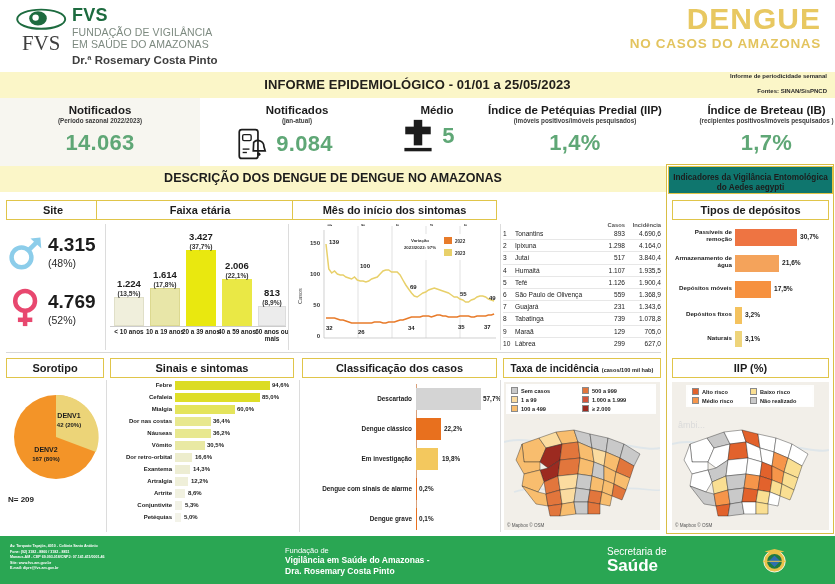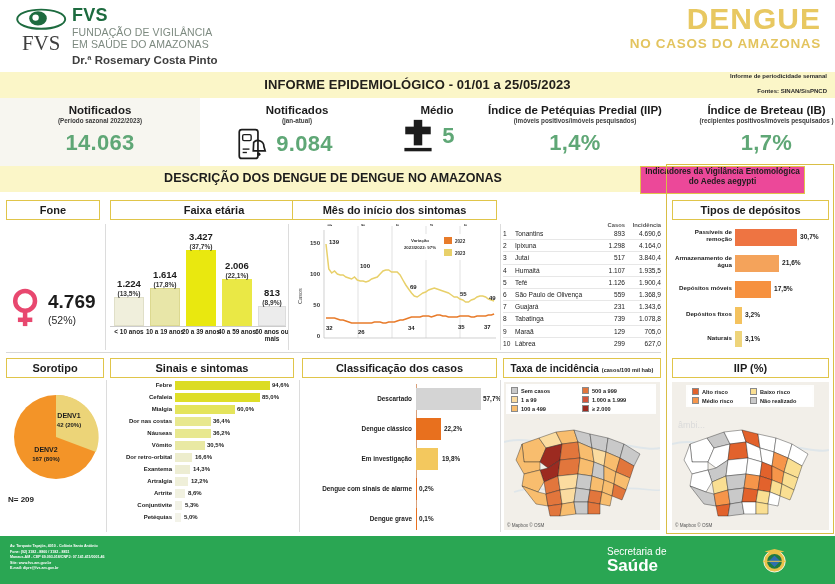--- a/index.html
+++ b/index.html
@@ -75,23 +75,23 @@
     position: absolute; left: 0; top: 166px; width: 666px; height: 26px;
     background: #fbf6c8;
   }
   .desc-bar .t {
     position: absolute; left: 0; right: 0; top: 5px; text-align: center;
     font-size: 12.5px; font-weight: bold; color: #1c1c1c;
   }
 
   
   .ento-head {
-    position: absolute; left: 640px; top: 166px; width: 165px; height: 28px;
-    border: 1.4px solid #e0c54a; background: #ec4899;
-    display: flex; align-items: flex-start; justify-content: center; text-align: center;
+    position: absolute; left: 668px; top: 166px; width: 165px; height: 28px;
+    border: 1.4px solid #e0c54a; background: #0f766e;
+    display: flex; align-items: flex-end; justify-content: center; text-align: center;
   }
   .ento-head span { font-size: 8.2px; font-weight: bold; color: #1c1c1c; line-height: 1.25; padding: 0 4px;}
 
   
   .ptitle {
     position: absolute; border: 1.3px solid #e0c54a; background: #ffffff;
     display: flex; align-items: center; justify-content: center;
   }
   .ptitle span { font-size: 11px; font-weight: bold; color: #1c1c1c; }
   .ptitle.small span { font-size: 10px; }
@@ -216,33 +216,44 @@
   </div>
 
   <div class="desc-bar">
     <div class="t">DESCRIÇÃO DOS DENGUE DE DENGUE NO AMAZONAS</div>
   </div>
   <div class="ento-head">
     <span>Indicadores da Vigilância Entomológica do Aedes aegypti</span>
   </div>
 
   <div class="ptitle" style="left:6px; top:200px; width:94px; height:20px;">
-    <span>Fone</span>
-  </div>
-  <div class="ptitle" style="left:110px; top:200px; width:208px; height:20px;align-items:center;">
+    <span>Site</span>
+  </div>
+  <div class="ptitle" style="left:96px; top:200px; width:208px; height:20px;align-items:center;">
     <span>Faixa etária</span>
   </div>
   <div class="ptitle" style="left:292px; top:200px; width:205px; height:20px;">
     <span>Mês do início dos sintomas</span>
   </div>
   <div class="ptitle" style="left:672px; top:200px; width:157px; height:20px;">
     <span>Tipos de depósitos</span>
   </div>
 
   <div class="panel" style="left:6px; top:226px; width:96px; height:120px;">
+    <div class="sexo-row" style="left:2px; top:6px;">
+      <svg width="36" height="40" viewBox="0 0 40 44">
+        <circle cx="15" cy="28" r="11" fill="none" stroke="#8ccdea" stroke-width="5"></circle>
+        <line x1="23" y1="20" x2="34" y2="9" stroke="#8ccdea" stroke-width="5"></line>
+        <polygon points="36,6 37,18 25,7" fill="#8ccdea"></polygon>
+      </svg>
+      <div style="margin-left:4px">
+        <div class="sexo-num">4.315</div>
+        <div class="sexo-pct">(48%)</div>
+      </div>
+    </div>
     <div class="sexo-row" style="left:2px; top:62px;">
       <svg width="36" height="42" viewBox="0 0 40 46">
         <circle cx="19" cy="14" r="11" fill="none" stroke="#e8486f" stroke-width="5"></circle>
         <line x1="19" y1="25" x2="19" y2="42" stroke="#e8486f" stroke-width="5"></line>
         <line x1="11" y1="35" x2="27" y2="35" stroke="#e8486f" stroke-width="5"></line>
       </svg>
       <div style="margin-left:4px">
         <div class="sexo-num">4.769</div>
         <div class="sexo-pct">(52%)</div>
       </div>
@@ -717,20 +728,25 @@
   <div style="position:absolute;left:666px;top:164px;width:168px;height:370px;border:1.6px solid #d9be45;pointer-events:none;"></div>
 
   <div class="footer">
     <div class="footer-addr">
       <div>Av. Torquato Tapajós, 4010 - Colônia Santo Antônio</div>
       <div>Fone: (92) 3182 - 8860 / 3182 - 8851</div>
       <div>Manaus-AM - CEP 69.093-018/CNPJ: 07.141.411/0001-46</div>
       <div>Site: www.fvs.am.gov.br</div>
       <div>E-mail: dipre@fvs.am.gov.br</div>
     </div>
+    <div class="footer-mid">
+      <div class="l1">Fundação de</div>
+      <div class="l2">Vigilância em Saúde do Amazonas -</div>
+      <div class="l2">Dra. Rosemary Costa Pinto</div>
+    </div>
     <div class="footer-right">
       <div class="l1">Secretaria de</div>
       <div class="l2">Saúde</div>
     </div>
     <svg class="brasao" viewBox="0 0 40 40">
       <circle cx="20" cy="21" r="13" fill="#e8c24a" stroke="#ffffff" stroke-width="1"></circle>
       <circle cx="20" cy="21" r="9" fill="#1f7a3f"></circle>
       <path d="M13 21 L20 14 L27 21 L20 28 Z" fill="#2f6fb0"></path>
       <path d="M8 9 L20 6 L32 9 L20 12 Z" fill="#e8c24a"></path>
       <line x1="6" y1="21" x2="34" y2="21" stroke="#e8c24a" stroke-width="1.2"></line>

